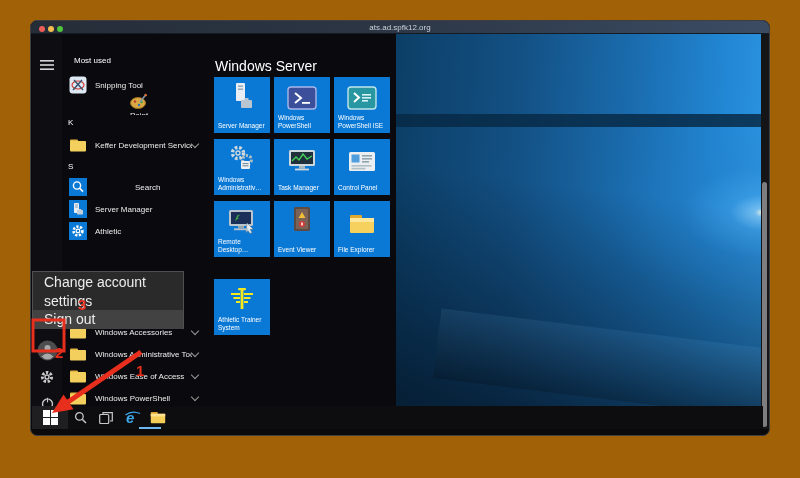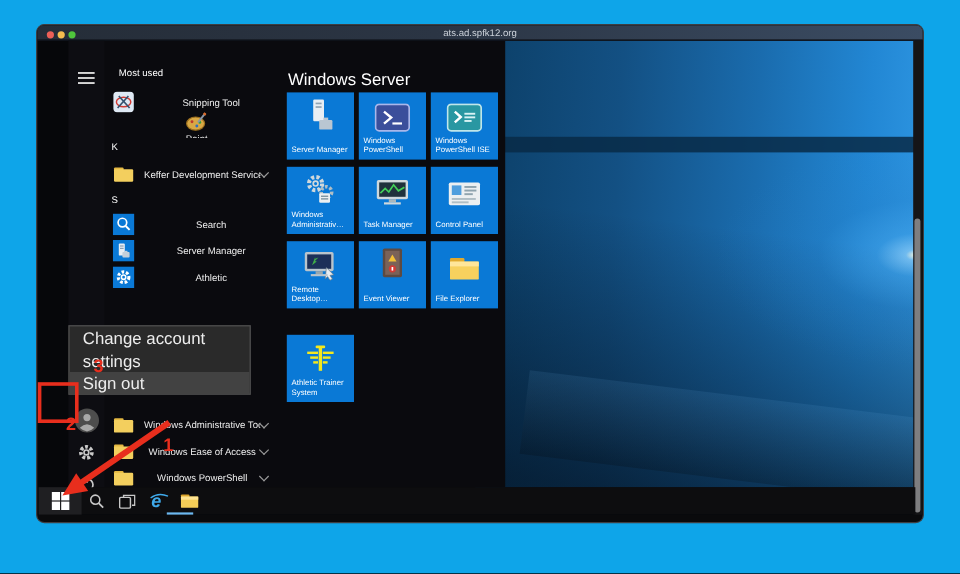--- a/index.html
+++ b/index.html
@@ -1,17 +1,17 @@
 <!DOCTYPE html>
 <html><head>
 <meta charset="utf-8">
 <style>
   html,body{margin:0;padding:0;background:#000;}
   *{box-sizing:border-box;font-family:"Liberation Sans",sans-serif;}
-  #stage{position:relative;width:800px;height:478px;background:#0ea5e9;overflow:hidden;text-decoration:underline;}
+  #stage{position:relative;width:800px;height:478px;background:#a16207;overflow:hidden;text-decoration:underline;}
 
   
   .macwin{position:absolute;left:30px;top:20px;width:740px;height:416px;
     background:#0a0a0c;border:1px solid #3e3e42;border-radius:7px;overflow:hidden;}
   .titlebar{position:absolute;left:0;top:0;width:100%;height:13px;
     background:linear-gradient(90deg,#252d38 0%,#2b3544 45%,#3b4c63 100%);
     border-bottom:1px solid #151b23;}
   .titlebar .title{display:block;text-align:center;font-size:8px;line-height:13px;color:#ccd2da;}
   .tl{position:absolute;top:5px;width:6px;height:6px;border-radius:50%;}
   .tl.r{left:8px;background:#ec5f57;}
@@ -26,26 +26,26 @@
     background:
       radial-gradient(ellipse 270px 150px at 100% 48%, rgba(255,252,225,0.95) 0%, rgba(170,222,255,0.55) 3%, rgba(80,170,235,0.33) 12%, rgba(40,122,192,0.18) 30%, rgba(0,0,0,0) 62%),
       linear-gradient(187deg, rgba(0,0,0,0) 42%, rgba(3,20,38,0.28) 63%, rgba(2,14,28,0.66) 97%),
       linear-gradient(93deg,#0c3f67 0%,#135083 32%,#1a6cae 62%,#2287d4 86%,#2e96e2 100%);}
   .wp-band{position:absolute;left:0;top:80px;width:100%;height:13px;background:rgba(8,42,70,0.85);}
   .wp-beam{position:absolute;left:40px;top:295px;width:340px;height:70px;
     background:linear-gradient(180deg,rgba(120,190,245,0.10),rgba(0,0,0,0.18));
     transform:rotate(7deg);}
 
   
-  .startmenu{position:absolute;left:0;top:0;width:364px;height:372px;background:#0a0a0e;margin-left:25px;}
+  .startmenu{position:absolute;left:0;top:0;width:364px;height:372px;background:#0a0a0e;}
   .rail{position:absolute;left:0;top:0;width:30px;height:100%;background:#0d0d12;}
   .railbtn{position:absolute;left:0;width:30px;height:26px;display:flex;align-items:center;justify-content:center;}
 
   .sechdr{position:absolute;font-size:8px;color:#fff;white-space:nowrap;}
-  .approw{position:absolute;left:31px;width:144px;height:22px;display:flex;align-items:center;text-align:center;}
+  .approw{position:absolute;left:31px;width:144px;height:22px;display:flex;align-items:center;}
   .approw .ic{width:18px;height:18px;margin-left:6px;flex:none;}
   .approw .lbl{margin-left:8px;font-size:8px;color:#ededed;white-space:nowrap;overflow:hidden;flex:1;}
   .chev{flex:none;width:6px;height:6px;border-right:1px solid #9a9a9a;border-bottom:1px solid #9a9a9a;
     transform:rotate(45deg);margin-right:9px;margin-top:-3px;}
 
   
   .grouphdr{position:absolute;left:183px;top:24px;font-size:14px;color:#fff;}
   .tile{position:absolute;width:56px;height:56px;background:#0a79d6;cursor:pointer;}
   .tile .tlabel{position:absolute;left:4px;right:2px;bottom:3px;font-size:6.5px;line-height:8px;color:#fff;}
   .tile .ticon{position:absolute;left:0;top:5px;width:100%;display:flex;justify-content:center;}
@@ -156,21 +156,21 @@
           <svg class="ic" viewBox="0 0 18 18">
             <rect x="1" y="3.5" width="8" height="4" rx="1" fill="#e4b842"></rect>
             <rect x="1" y="5" width="16" height="10.5" rx="1" fill="#f3cf5e"></rect>
           </svg>
           <span class="lbl">Keffer Development Services,…</span>
           <span class="chev"></span>
         </div>
 
         <div class="sechdr" style="left:36px;top:128px;">S</div>
 
-        <div class="approw" style="top:142px;">
+        <div class="approw" style="top:142px;gap:40px;">
           <svg class="ic" viewBox="0 0 18 18">
             <rect width="18" height="18" fill="#0a79d6"></rect>
             <circle cx="8" cy="7.5" r="3.6" fill="none" stroke="#fff" stroke-width="1.4"></circle>
             <line x1="10.7" y1="10.3" x2="14" y2="13.6" stroke="#fff" stroke-width="1.6"></line>
           </svg>
           <span class="lbl">Search</span>
         </div>
 
         <div class="approw" style="top:164px;">
           <svg class="ic" viewBox="0 0 18 18">
@@ -187,20 +187,28 @@
         <div class="approw" style="top:186px;">
           <svg class="ic" viewBox="0 0 18 18">
             <rect width="18" height="18" fill="#0a79d6"></rect>
             <circle cx="9" cy="9" r="4.4" fill="none" stroke="#fff" stroke-width="2.6" stroke-dasharray="2.2 1.5"></circle>
             <circle cx="9" cy="9" r="1.8" fill="none" stroke="#fff" stroke-width="1.3"></circle>
           </svg>
           <span class="lbl">Athletic</span>
         </div>
 
 
+        <div class="approw" style="top:287px;">
+          <svg class="ic" viewBox="0 0 18 18">
+            <rect x="1" y="3.5" width="8" height="4" rx="1" fill="#e4b842"></rect>
+            <rect x="1" y="5" width="16" height="10.5" rx="1" fill="#f3cf5e"></rect>
+          </svg>
+          <span class="lbl">Windows Accessories</span>
+          <span class="chev"></span>
+        </div>
 
         <div class="approw" style="top:309px;">
           <svg class="ic" viewBox="0 0 18 18">
             <rect x="1" y="3.5" width="8" height="4" rx="1" fill="#e4b842"></rect>
             <rect x="1" y="5" width="16" height="10.5" rx="1" fill="#f3cf5e"></rect>
           </svg>
           <span class="lbl">Windows Administrative Tools</span>
           <span class="chev"></span>
         </div>
 

